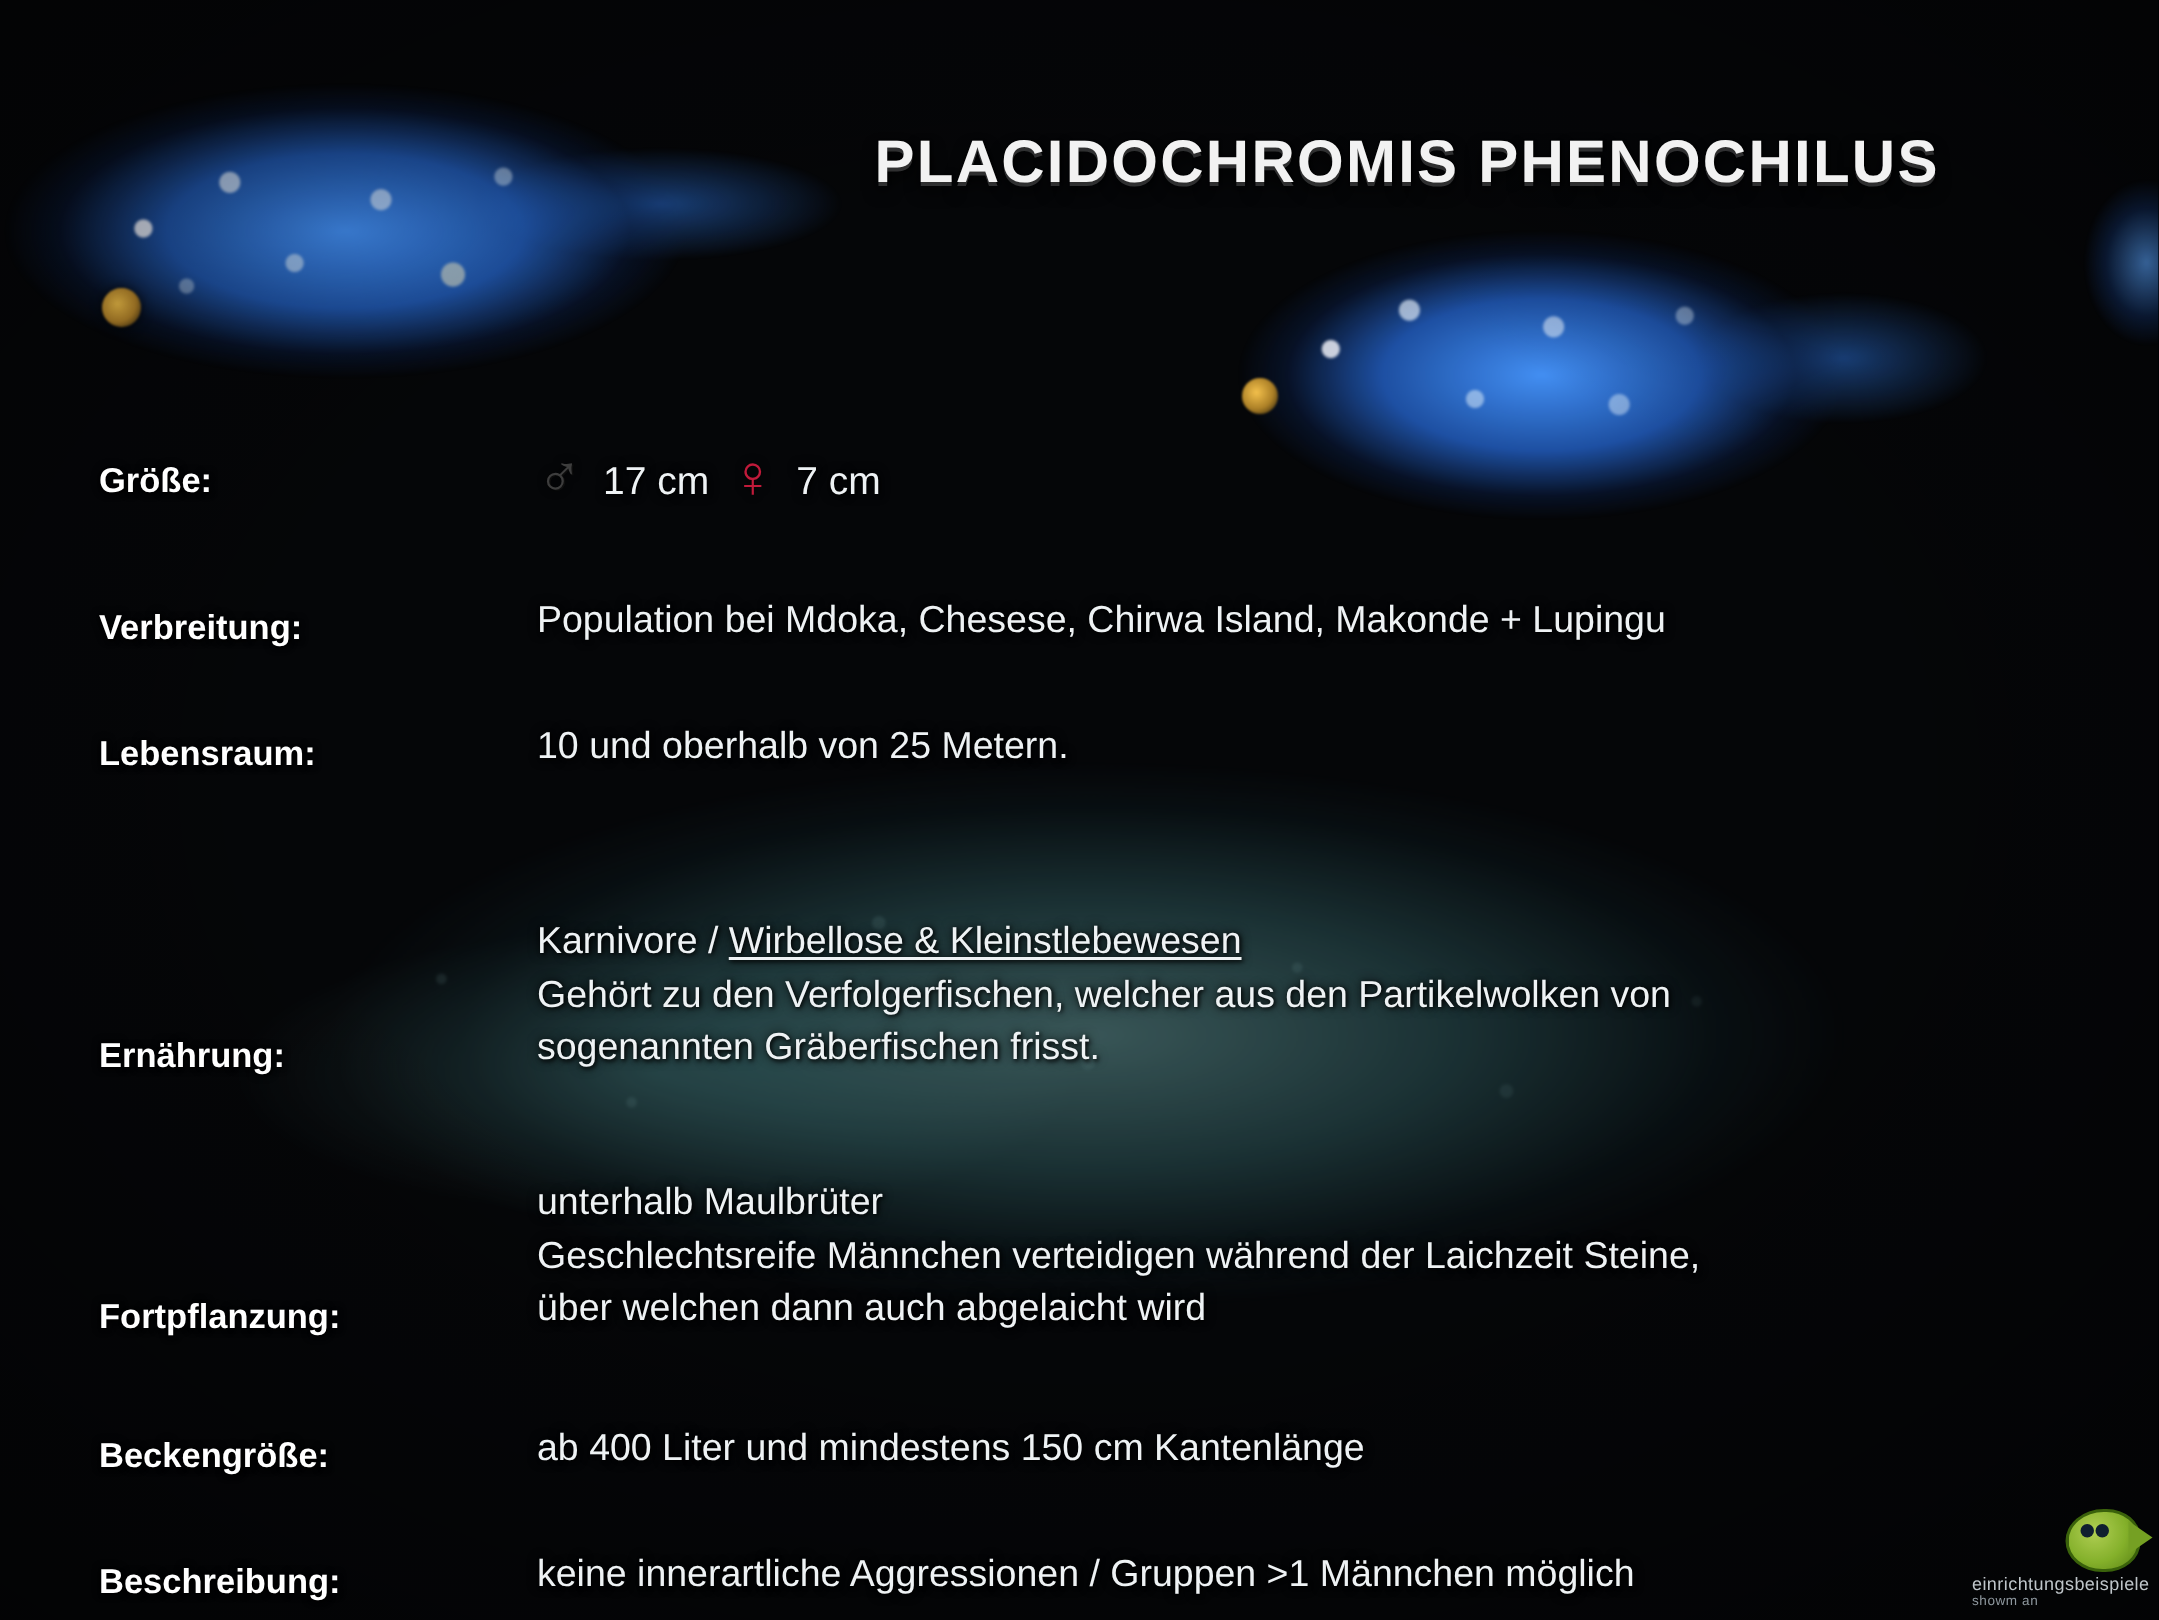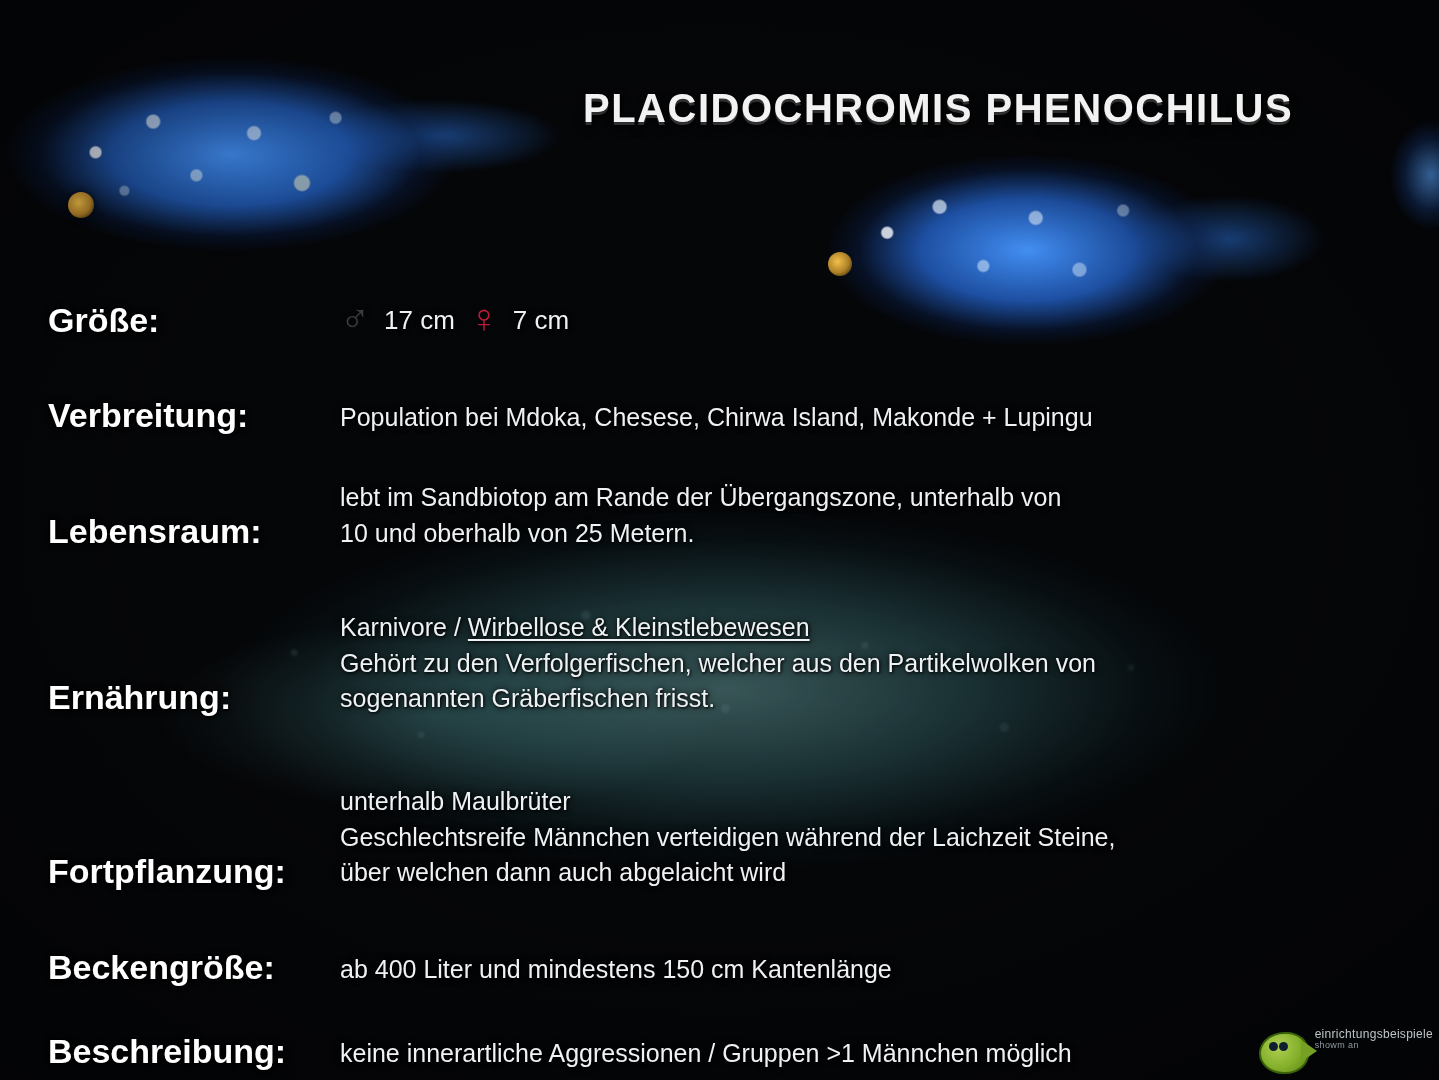--- a/index.html
+++ b/index.html
@@ -169,27 +169,28 @@
   }
 
   .row {
     position: absolute;
     display: flex;
     align-items: flex-end;
   }
   .label {
     width: 340px;
     flex: 0 0 340px;
-    font-size: 34px;
+    font-size: 23px;
     font-weight: bold;
     color: #ffffff;
     text-shadow: 1px 1px 3px #000, 0 0 6px #000;
     padding-left: 48px;
     box-sizing: border-box;
     white-space: nowrap;
+    margin-left: 18px;
   }
   .value {
     font-size: 25px;
     font-weight: 400;
     color: #eef2f4;
     line-height: 1.42;
     text-shadow: 1px 1px 3px #000, 0 0 7px rgba(0,0,0,.9);
   }
   .value .u {
     text-decoration: underline;
@@ -219,23 +220,24 @@
   #row-fortpflanzung { top: 784px; left: 0; }
   #row-beckengroesse { top: 948px; left: 0; }
   #row-beschreibung  { top: 1032px; left: 0; }
 
   
   .watermark {
     position: absolute;
     right: 6px;
     bottom: 4px;
     display: flex;
-    align-items: flex-start;
+    align-items: flex-end;
     gap: 0;
     opacity: .92;
+    flex-direction: column;
   }
   .wm-fish {
     width: 62px;
     height: 48px;
     position: relative;
   }
   .wm-fish .body {
     position: absolute;
     left: 6px; top: 4px;
     width: 46px; height: 38px;
@@ -298,21 +300,20 @@
   </div>
 
   <div class="row" id="row-verbreitung">
     <div class="label">Verbreitung:</div>
     <div class="value">Population bei Mdoka, Chesese, Chirwa Island, Makonde + Lupingu</div>
   </div>
 
   <div class="row" id="row-lebensraum">
     <div class="label">Lebensraum:</div>
     <div class="value">
-      <div>lebt im Sandbiotop am Rande der Übergangszone, unterhalb von</div>
       <div>10 und oberhalb von 25 Metern.</div>
     </div>
   </div>
 
   <div class="row" id="row-ernaehrung">
     <div class="label">Ernährung:</div>
     <div class="value">
       <div><span>Karnivore / </span><span class="u">Wirbellose &amp; Kleinstlebewesen</span></div>
       <div>Gehört zu den Verfolgerfischen, welcher aus den Partikelwolken von</div>
       <div>sogenannten Gräberfischen  frisst.</div>

